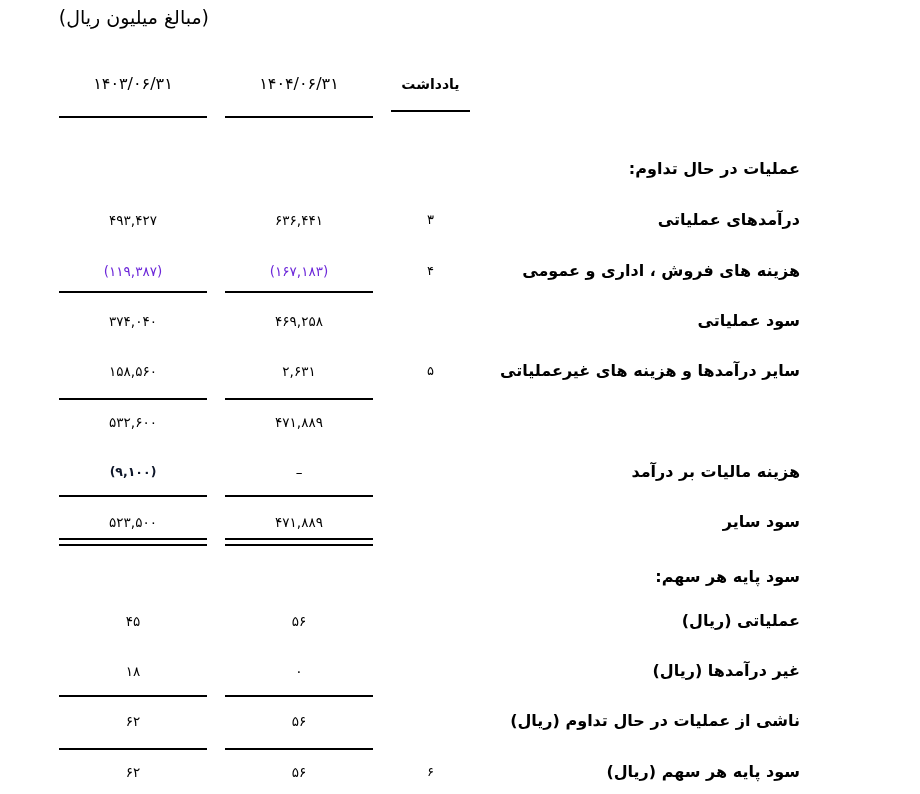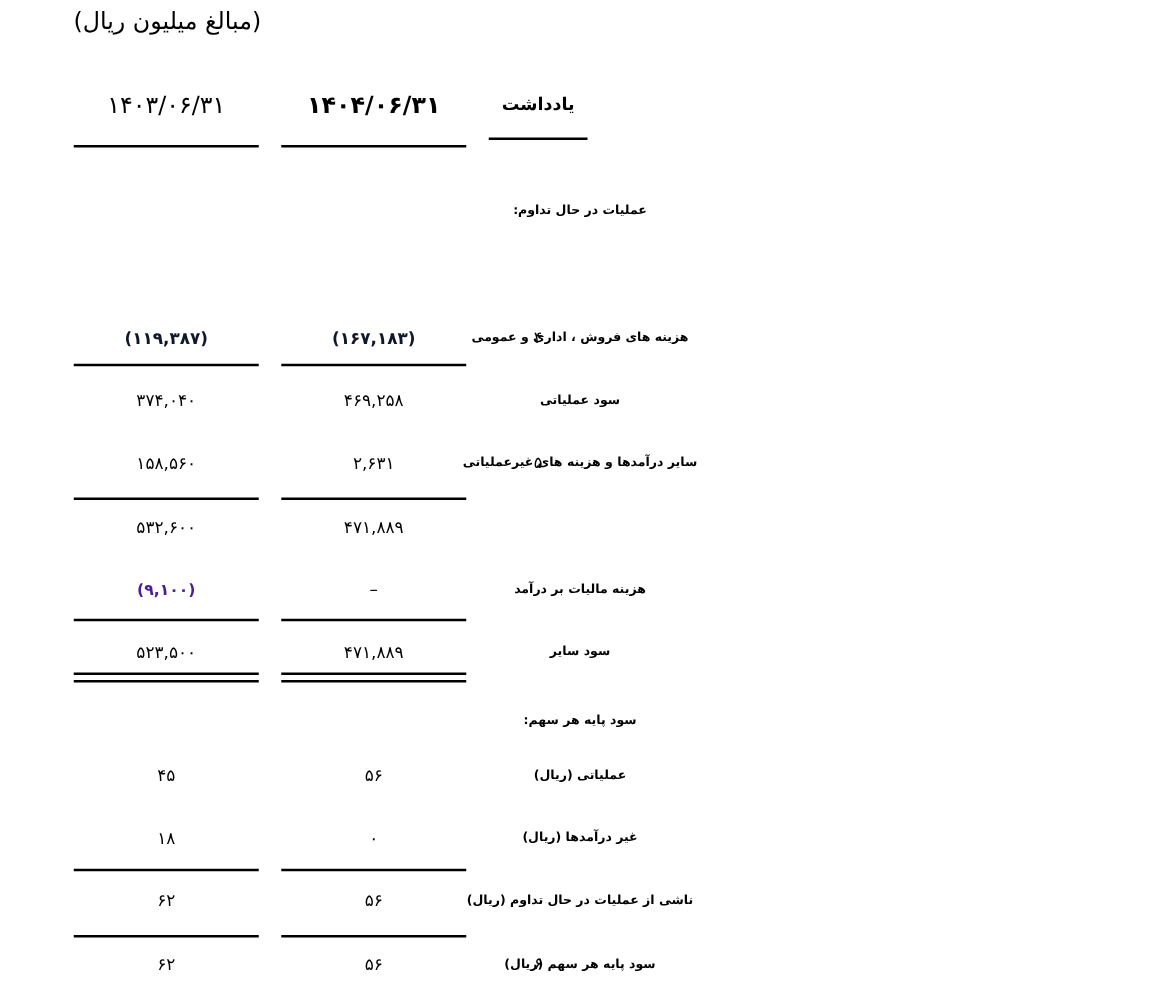--- a/index.html
+++ b/index.html
@@ -33,28 +33,28 @@
     font-weight: 400;
     line-height: 20px;
     white-space: nowrap;
     direction: rtl;
   }
 
   
   .col-head {
     position: absolute;
     top: 74px;
-    font-size: 19px;
+    font-size: 16px;
     line-height: 20px;
     text-align: center;
     white-space: nowrap;
     direction: rtl;
   }
   .col-head.c-prev { right: 713px; width: 148px; font-weight: 400; }
-  .col-head.c-curr { right: 547px; width: 148px; font-weight: 700; }
+  .col-head.c-curr { right: 547px; width: 148px; font-weight: 400; }
   .col-head.c-note { right: 450px; width: 79px; font-weight: 700; font-size: 14px; }
 
   
   .rule {
     position: absolute;
     height: 0;
     border-top: 2.4px solid #000;
   }
   .rule.col-prev { right: 713px; width: 148px; }
   .rule.col-curr { right: 547px; width: 148px; }
@@ -111,29 +111,29 @@
   .cell.note {
     right: 450px;
     width: 79px;
     text-align: center;
     font-weight: 400;
     font-size: 13px;
   }
   .cell.label {
     right: 120px;
     width: 680px;
-    text-align: center;
+    text-align: right;
     font-weight: 700;
-    font-size: 10px;
+    font-size: 16px;
     padding-left: 8px;
     box-sizing: border-box;
   }
 
-  .cell.negative { color: #0f172a; font-weight: bold; }
-  .cell.red { color: #4c1d95; font-weight: 700; font-size: 12.5px; }
+  .cell.negative { color: #6d28d9; }
+  .cell.red { color: #0f172a; font-weight: 700; font-size: 12.5px; }
 
   .section-head {
     font-weight: 700;
     font-size: 14px;
   }
 </style>
 </head>
 <body>
 
 <div class="sheet">
@@ -145,20 +145,26 @@
   <div class="col-head c-note">یادداشت</div>
 
   <div class="rule col-prev" style="top:116px;"></div>
   <div class="rule col-curr" style="top:116px;"></div>
   <div class="rule col-note" style="top:110px;"></div>
 
   <div class="row" style="top:158px;">
     <div class="cell label section-head">عملیات در حال تداوم:</div>
   </div>
 
+  <div class="row" style="top:209px;">
+    <div class="cell val-prev">۴۹۳,۴۲۷</div>
+    <div class="cell val-curr">۶۳۶,۴۴۱</div>
+    <div class="cell note">۳</div>
+    <div class="cell label">درآمدهای عملیاتی</div>
+  </div>
 
   <div class="row" style="top:260px;">
     <div class="cell val-prev negative">(۱۱۹,۳۸۷)</div>
     <div class="cell val-curr negative">(۱۶۷,۱۸۳)</div>
     <div class="cell note">۴</div>
     <div class="cell label">هزینه های فروش ، اداری و عمومی</div>
   </div>
 
   <div class="rule col-prev" style="top:291px;"></div>
   <div class="rule col-curr" style="top:291px;"></div>

